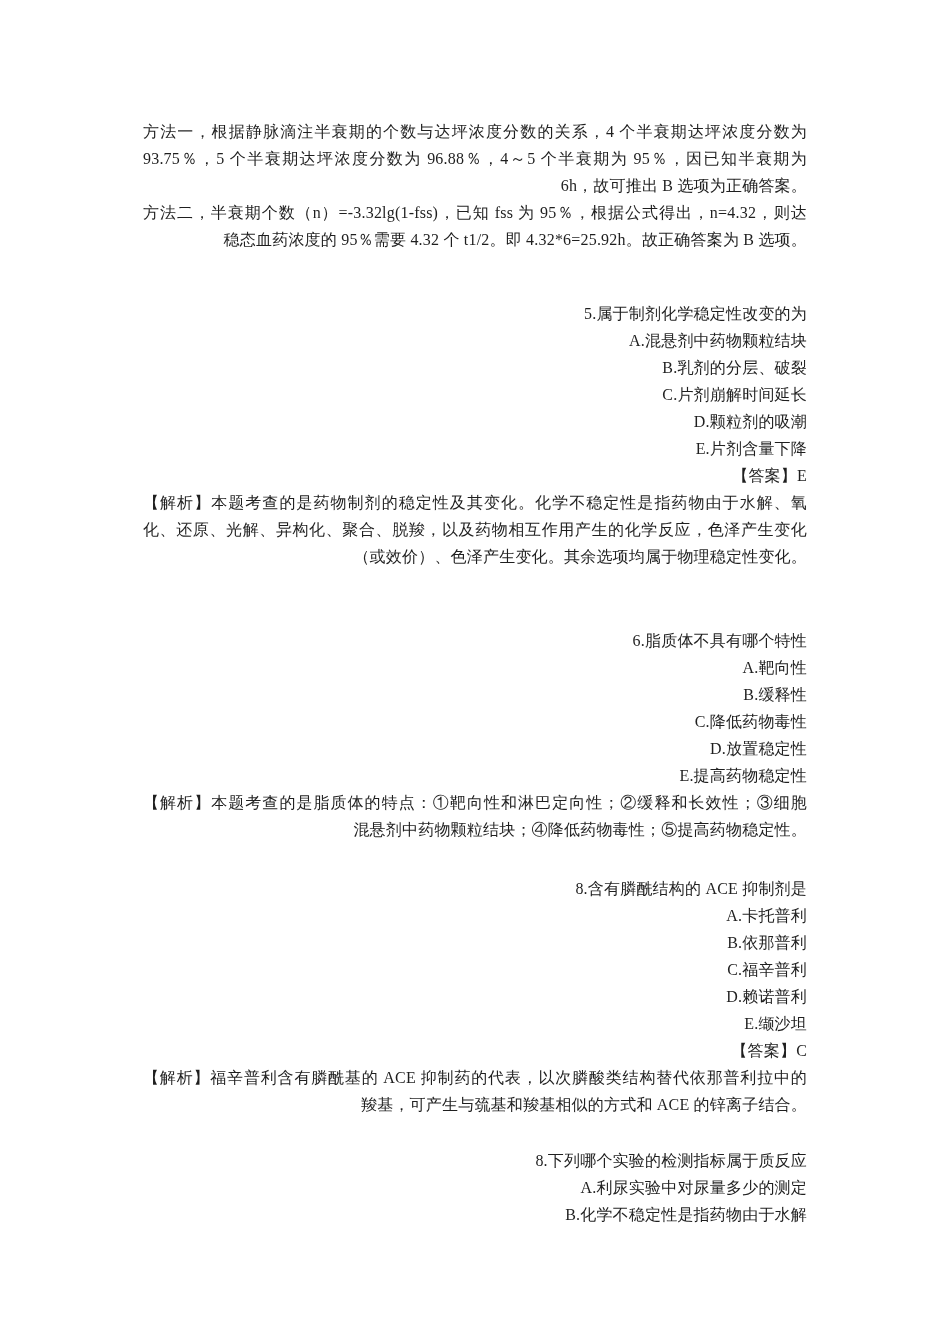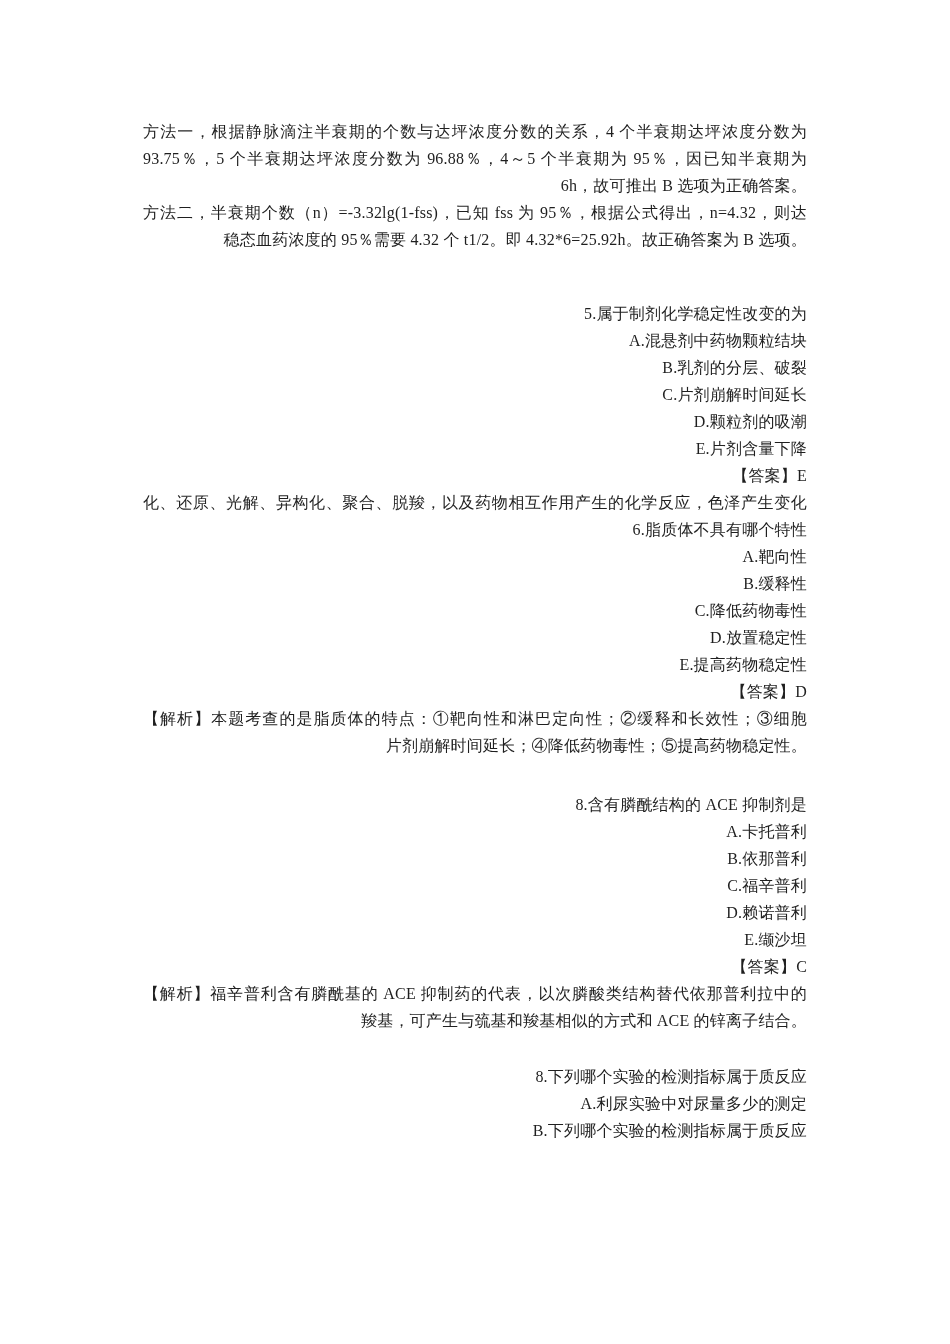--- a/index.html
+++ b/index.html
@@ -26,21 +26,21 @@
     line-height: 27px;
     text-align: right;
     letter-spacing: 0.2px;
   }
   
   .line.j {
     text-align: justify;
     text-align-last: justify;
   }
   .gap-q5 { margin-top: 47px; }
-  .gap-q6 { }
+  .gap-q6 { margin-top: 57px; }
   .gap-q7 { margin-top: 32px; }
   .gap-q8 { margin-top: 29px; font-family: Liberation Serif, serif; }
 </style>
 </head>
 <body>
 
 <div class="page">
 
   <div class="block">
     <div class="line j">方法一，根据静脉滴注半衰期的个数与达坪浓度分数的关系，4 个半衰期达坪浓度分数为</div>
@@ -51,46 +51,47 @@
   </div>
 
   <div class="block gap-q5">
     <div class="line">5.属于制剂化学稳定性改变的为</div>
     <div class="line">A.混悬剂中药物颗粒结块</div>
     <div class="line">B.乳剂的分层、破裂</div>
     <div class="line">C.片剂崩解时间延长</div>
     <div class="line">D.颗粒剂的吸潮</div>
     <div class="line">E.片剂含量下降</div>
     <div class="line">【答案】E</div>
+    <div class="line j">【解析】本题考查的是药物制剂的稳定性及其变化。化学不稳定性是指药物由于水解、氧</div>
     <div class="line j">化、还原、光解、异构化、聚合、脱羧，以及药物相互作用产生的化学反应，色泽产生变化</div>
+    <div class="line">（或效价）、色泽产生变化。其余选项均属于物理稳定性变化。</div>
   </div>
 
   <div class="block gap-q6">
     <div class="line">6.脂质体不具有哪个特性</div>
     <div class="line">A.靶向性</div>
     <div class="line">B.缓释性</div>
     <div class="line">C.降低药物毒性</div>
     <div class="line">D.放置稳定性</div>
     <div class="line">E.提高药物稳定性</div>
-    <div class="line">【答案】D</div>
     <div class="line j">【解析】本题考查的是脂质体的特点：①靶向性和淋巴定向性；②缓释和长效性；③细胞</div>
-    <div class="line">片剂崩解时间延长；④降低药物毒性；⑤提高药物稳定性。</div>
+    <div class="line">混悬剂中药物颗粒结块；④降低药物毒性；⑤提高药物稳定性。</div>
   </div>
 
   <div class="block gap-q7">
     <div class="line">8.含有膦酰结构的 ACE 抑制剂是</div>
     <div class="line">A.卡托普利</div>
     <div class="line">B.依那普利</div>
     <div class="line">C.福辛普利</div>
     <div class="line">D.赖诺普利</div>
     <div class="line">E.缬沙坦</div>
     <div class="line">【答案】C</div>
     <div class="line j">【解析】福辛普利含有膦酰基的 ACE 抑制药的代表，以次膦酸类结构替代依那普利拉中的</div>
     <div class="line">羧基，可产生与巯基和羧基相似的方式和 ACE 的锌离子结合。</div>
   </div>
 
   <div class="block gap-q8">
     <div class="line">8.下列哪个实验的检测指标属于质反应</div>
     <div class="line">A.利尿实验中对尿量多少的测定</div>
-    <div class="line">B.下列哪个实验的检测指标属于质反应</div>
+    <div class="line">B.化学不稳定性是指药物由于水解</div>
   </div>
 
 </div>
 
 </body></html>

